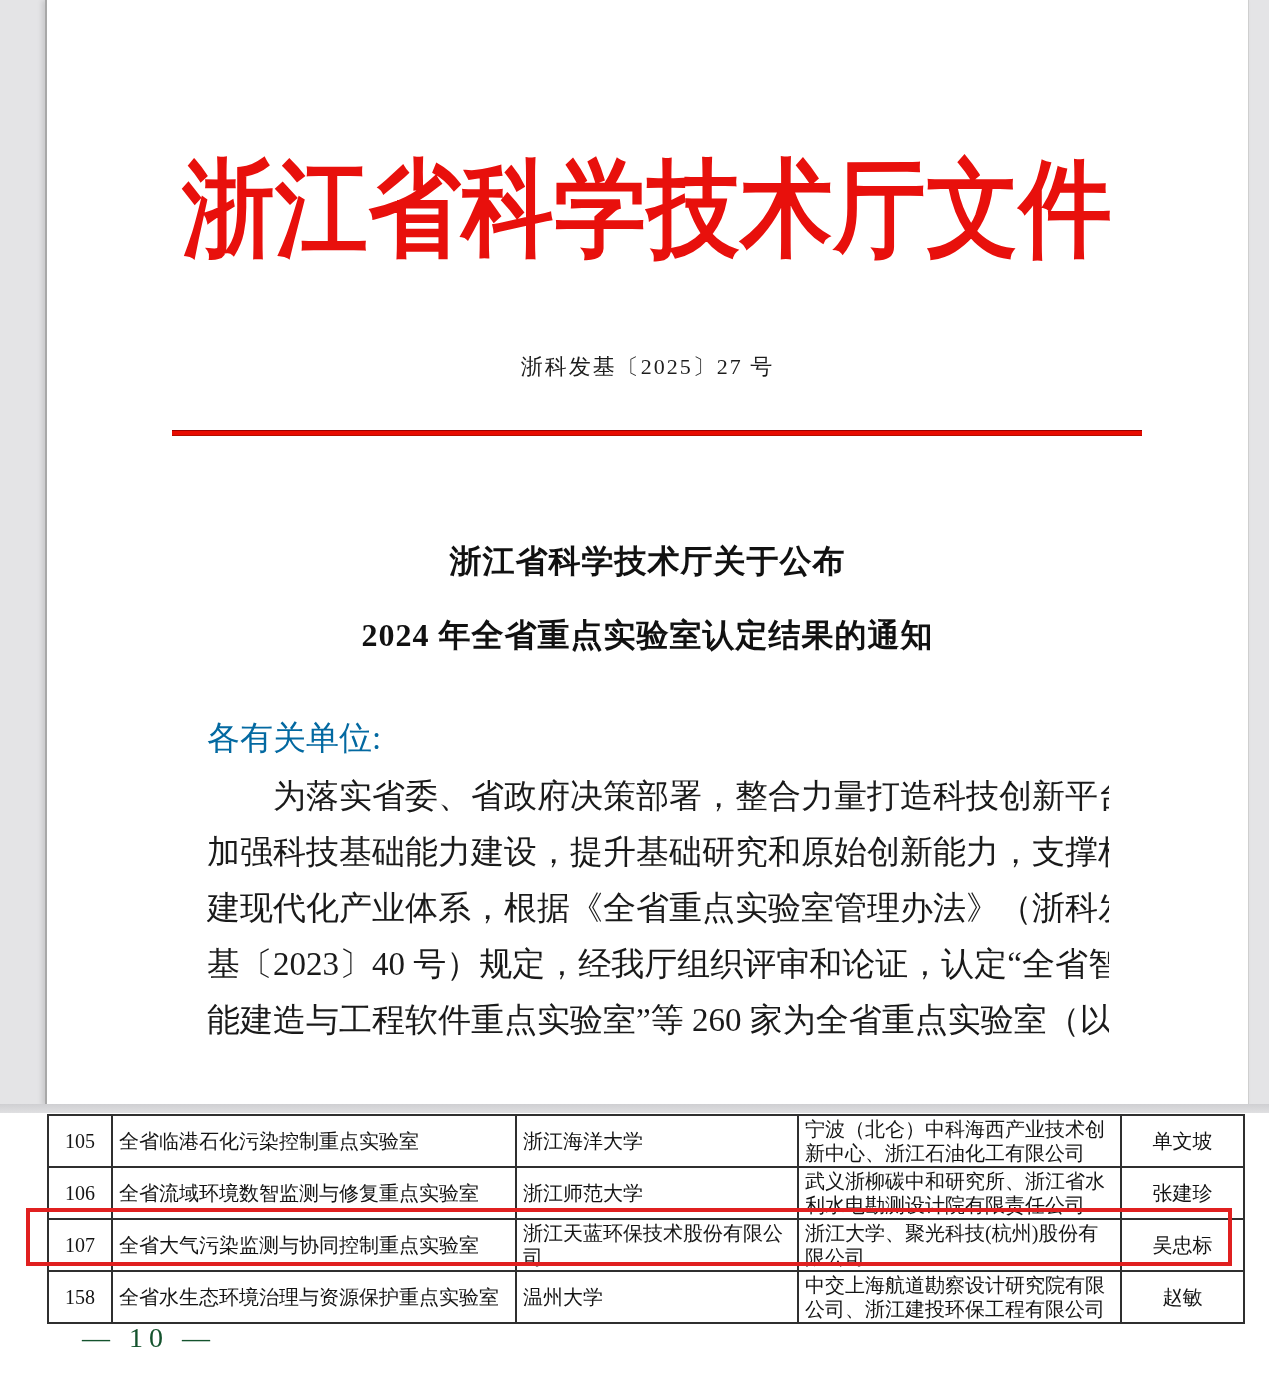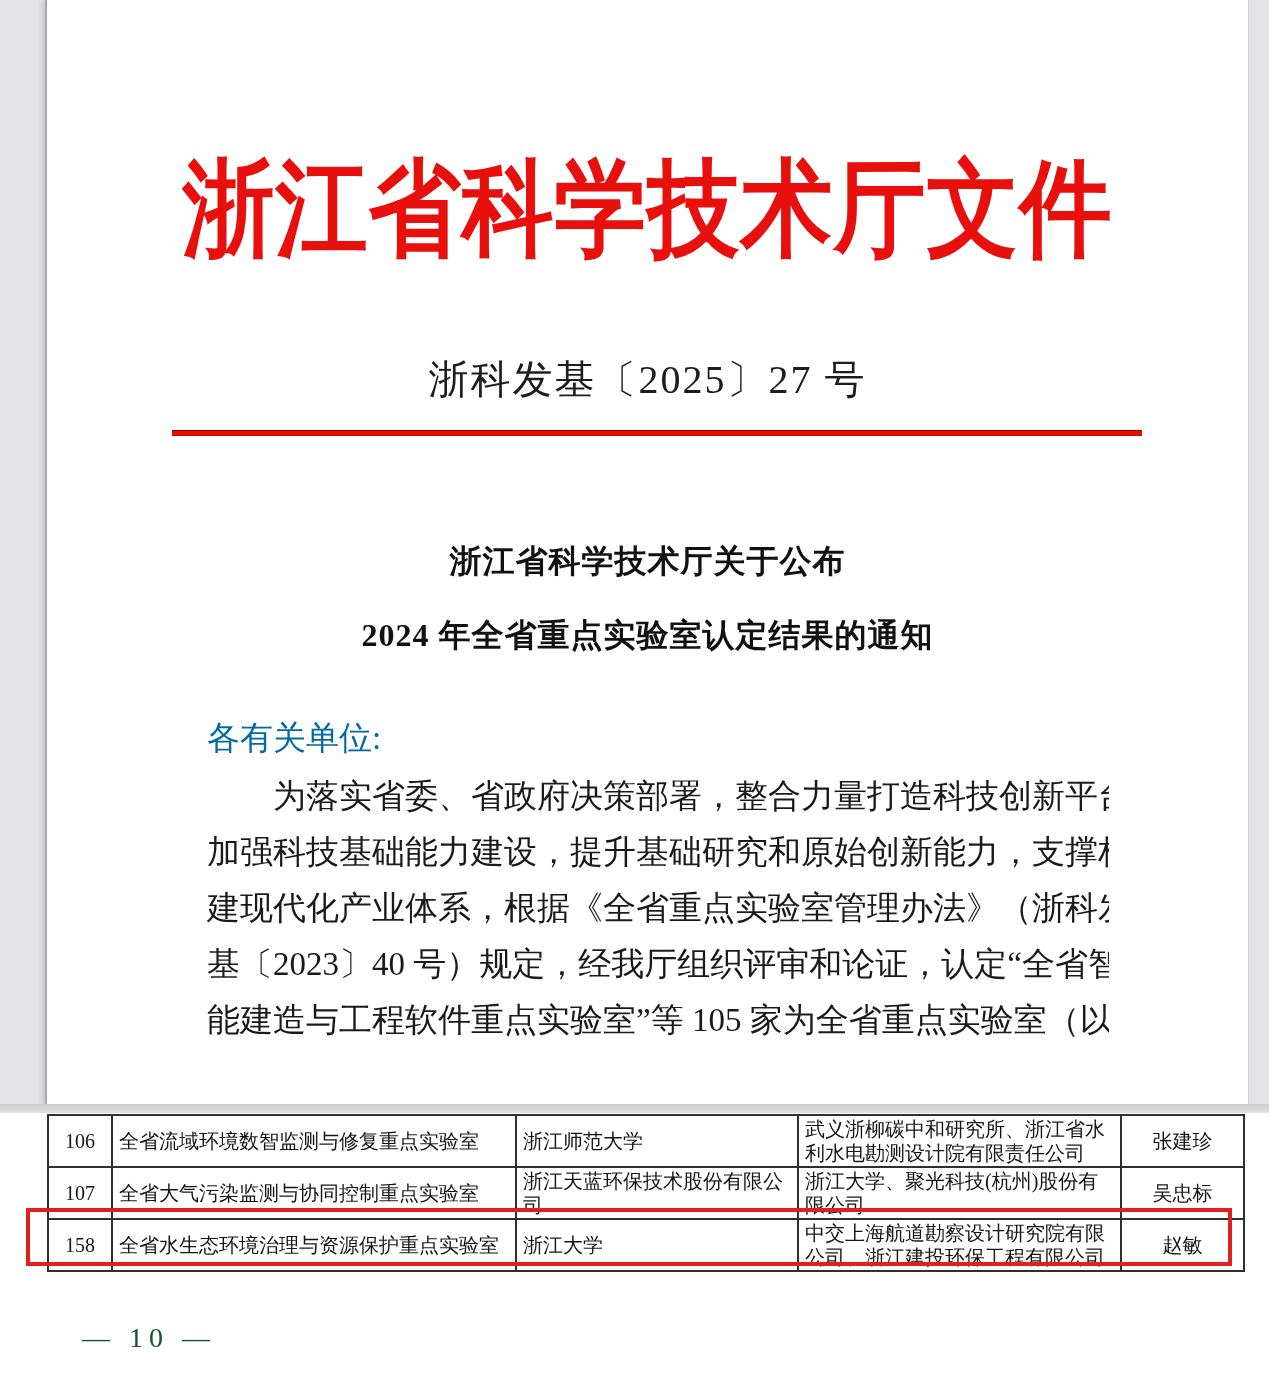--- a/index.html
+++ b/index.html
@@ -41,21 +41,21 @@
     white-space: nowrap;
     letter-spacing: 1px;
   }
 
   .doc-number {
     position: absolute;
     top: 352px;
     left: 0;
     width: 100%;
     text-align: center;
-    font-size: 40px;
+    font-size: 22px;
     color: #1d1d1d;
     letter-spacing: 2px;
   }
 
   .red-line {
     position: absolute;
     top: 430px;
     left: 125px;
     width: 970px;
     height: 6px;
@@ -187,48 +187,55 @@
       <div class="t-line">2024 年全省重点实验室认定结果的通知</div>
     </div>
 
     <div class="salutation">各有关单位:</div>
 
     <div class="body-text">
       <div class="body-line first">为落实省委、省政府决策部署，整合力量打造科技创新平台，</div>
       <div class="body-line">加强科技基础能力建设，提升基础研究和原始创新能力，支撑构</div>
       <div class="body-line">建现代化产业体系，根据《全省重点实验室管理办法》（浙科发</div>
       <div class="body-line">基〔2023〕40 号）规定，经我厅组织评审和论证，认定“全省智</div>
-      <div class="body-line">能建造与工程软件重点实验室”等 105 家为全省重点实验室（以</div>
+      <div class="body-line">能建造与工程软件重点实验室”等 260 家为全省重点实验室（以</div>
     </div>
 
   </div>
 
   <div class="stitch-band"></div>
 
   <div class="table-section">
     <table class="lab-table">
       <tbody>
+        <tr>
+          <td class="c-no">105</td>
+          <td class="c-lab">全省临港石化污染控制重点实验室</td>
+          <td class="c-org">浙江海洋大学</td>
+          <td class="c-part">宁波（北仑）中科海西产业技术创新中心、浙江石油化工有限公司</td>
+          <td class="c-dir">单文坡</td>
+        </tr>
         <tr>
           <td class="c-no">106</td>
           <td class="c-lab">全省流域环境数智监测与修复重点实验室</td>
           <td class="c-org">浙江师范大学</td>
           <td class="c-part">武义浙柳碳中和研究所、浙江省水利水电勘测设计院有限责任公司</td>
           <td class="c-dir">张建珍</td>
         </tr>
         <tr>
           <td class="c-no">107</td>
           <td class="c-lab">全省大气污染监测与协同控制重点实验室</td>
           <td class="c-org">浙江天蓝环保技术股份有限公司</td>
           <td class="c-part">浙江大学、聚光科技(杭州)股份有限公司</td>
           <td class="c-dir">吴忠标</td>
         </tr>
         <tr>
           <td class="c-no">158</td>
           <td class="c-lab">全省水生态环境治理与资源保护重点实验室</td>
-          <td class="c-org">浙江大学</td>
+          <td class="c-org">温州大学</td>
           <td class="c-part">中交上海航道勘察设计研究院有限公司、浙江建投环保工程有限公司</td>
           <td class="c-dir">赵敏</td>
         </tr>
       </tbody>
     </table>
   </div>
 
   <div class="highlight-box"></div>
 
   <div class="page-number">—  10  —</div>

